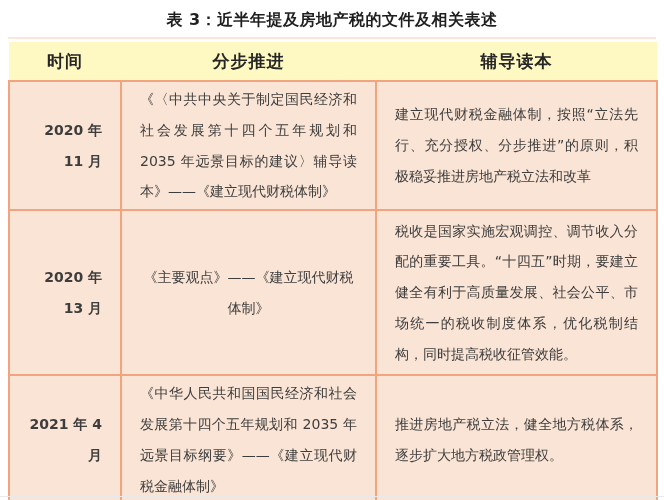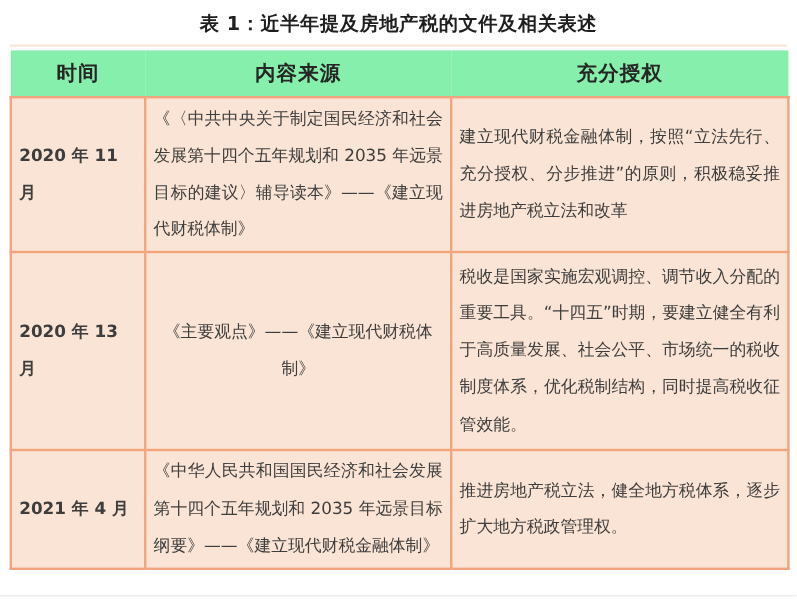--- a/index.html
+++ b/index.html
@@ -40,44 +40,44 @@
       top: 42px;
       left: 8px;
       width: 648px;
       border-collapse: collapse;
       table-layout: fixed;
     }
     col.c-time  { width: 112px; }
     col.c-src   { width: 255px; }
     col.c-view  { width: 281px; }
     .policy-table thead th {
-      background: #86efac;
+      background: #fef9c3;
       color: #262626;
       font-size: 17px;
       font-weight: bold;
       height: 36px;
       text-align: center;
       vertical-align: middle;
       border: none;
       letter-spacing: 1px;
     }
     .policy-table tbody td {
       background: #fae4d5;
       border: 2px solid #f2a47e;
       color: #3d3d3d;
       font-size: 14px;
       line-height: 2.2;
       vertical-align: middle;
-      padding: 2px 6px;
+      padding: 2px 18px;
     }
     .policy-table tbody tr.r1 td { height: 123px; }
     .policy-table tbody tr.r2 td { height: 159px; margin-left: 46px; }
     .policy-table tbody tr.r3 td { height: 90px; }
     td.cell-time {
-      text-align: left;
+      text-align: right;
       font-weight: bold;
       font-size: 15px;
       color: #2b2b2b;
       padding: 2px 2px;
     }
     td.cell-source {
       text-align: justify;
       text-justify: inter-character;
       padding: 2px 5px;
     }
@@ -104,35 +104,35 @@
       width: 664px;
       height: 1px;
       background: #e9e9e9;
     }
   </style>
 </head>
 <body>
 
 <div class="page">
 
-  <div class="doc-title">表 1：近半年提及房地产税的文件及相关表述</div>
+  <div class="doc-title">表 3：近半年提及房地产税的文件及相关表述</div>
 
   <div class="pre-table-rule"></div>
 
   <table class="policy-table">
     <colgroup>
       <col class="c-time">
       <col class="c-src">
       <col class="c-view">
     </colgroup>
     <thead>
       <tr>
         <th>时间</th>
-        <th>内容来源</th>
-        <th>充分授权</th>
+        <th>分步推进</th>
+        <th>辅导读本</th>
       </tr>
     </thead>
     <tbody>
       <tr class="r1">
         <td class="cell-time">2020 年 11 月</td>
         <td class="cell-source">《〈中共中央关于制定国民经济和社会发展第十四个五年规划和 2035 年远景目标的建议〉辅导读本》——《建立现代财税体制》</td>
         <td class="cell-viewpoint">建立现代财税金融体制，按照“立法先行、充分授权、分步推进”的原则，积极稳妥推进房地产税立法和改革</td>
       </tr>
       <tr class="r2">
         <td class="cell-time">2020 年 13 月</td>

